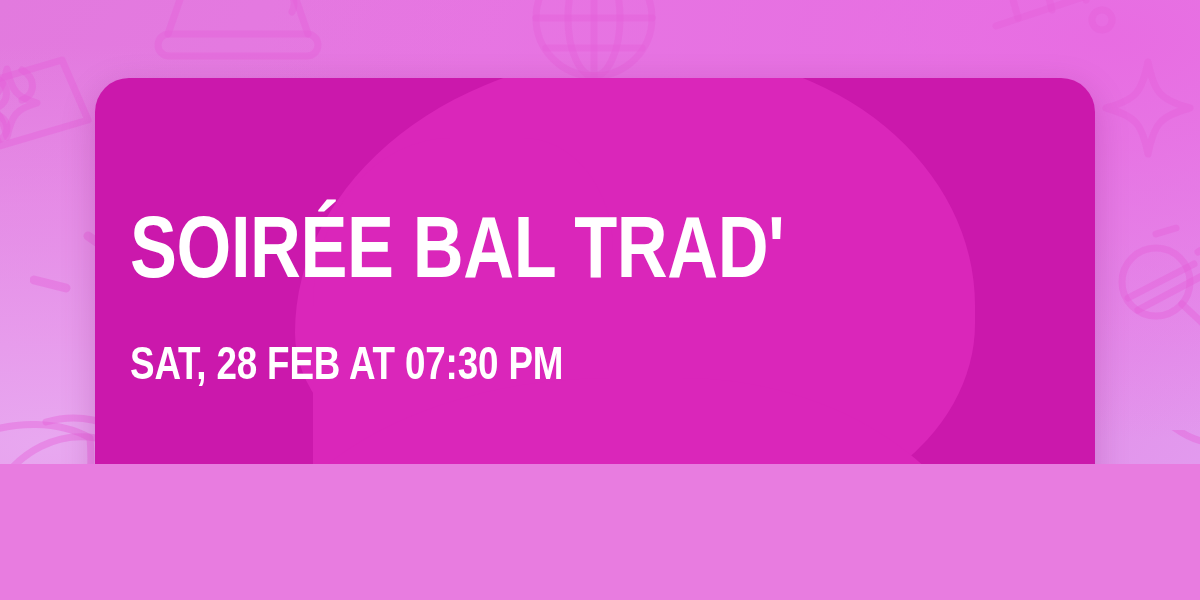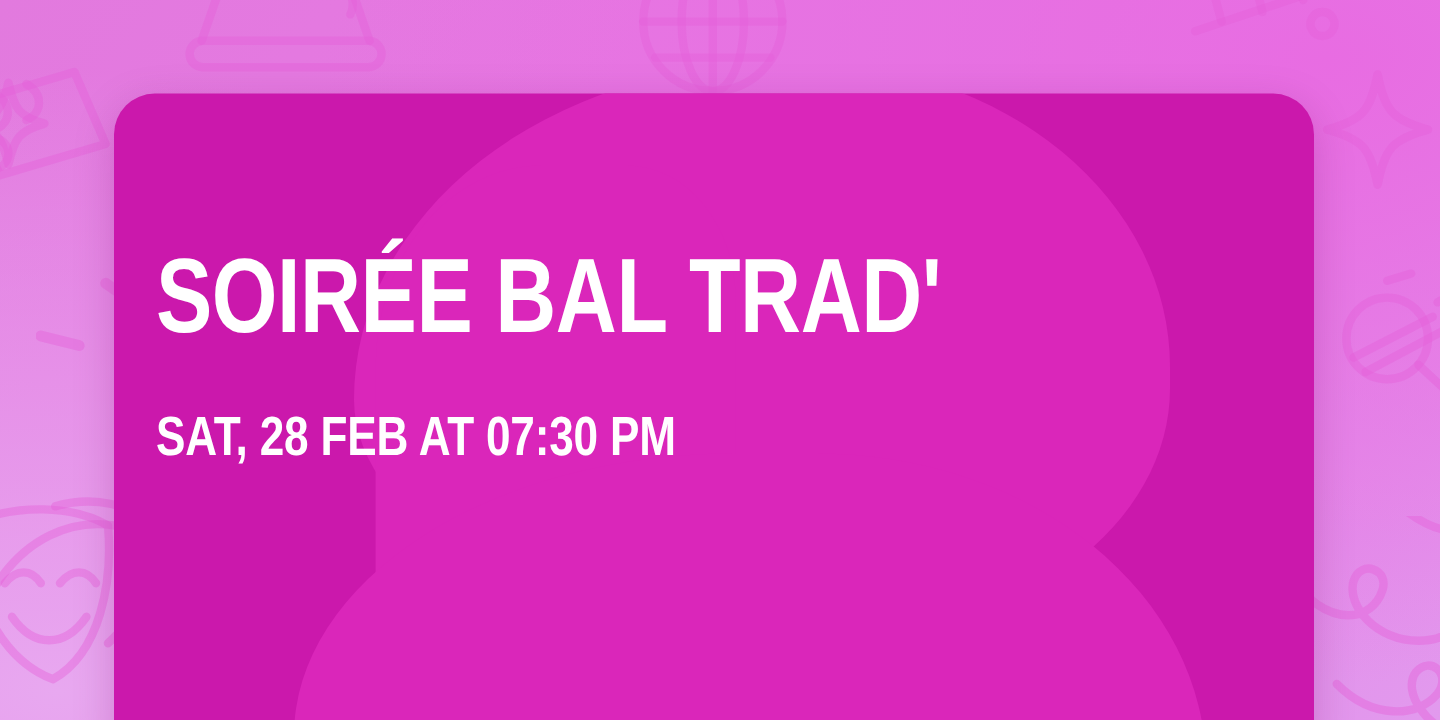--- a/index.html
+++ b/index.html
@@ -10,21 +10,21 @@
     overflow: hidden;
   }
   body {
     font-family: "Liberation Sans", sans-serif;
     background: #e87ce0;
   }
 
   #stage {
     position: relative;
     width: 1200px;
-    height: 600px;
+    height: 464px;
     overflow: hidden;
     background:
       radial-gradient(120% 150% at 92% 8%, #e86ce2 0%, rgba(232,108,226,0) 58%),
       radial-gradient(120% 140% at 4% 96%, #e8a8f0 0%, rgba(232,168,240,0) 62%),
       linear-gradient(128deg, #e27ade 0%, #e678e2 34%, #e47ae2 56%, #e29aee 100%);
   }
 
   
   #pattern {
     position: absolute;

